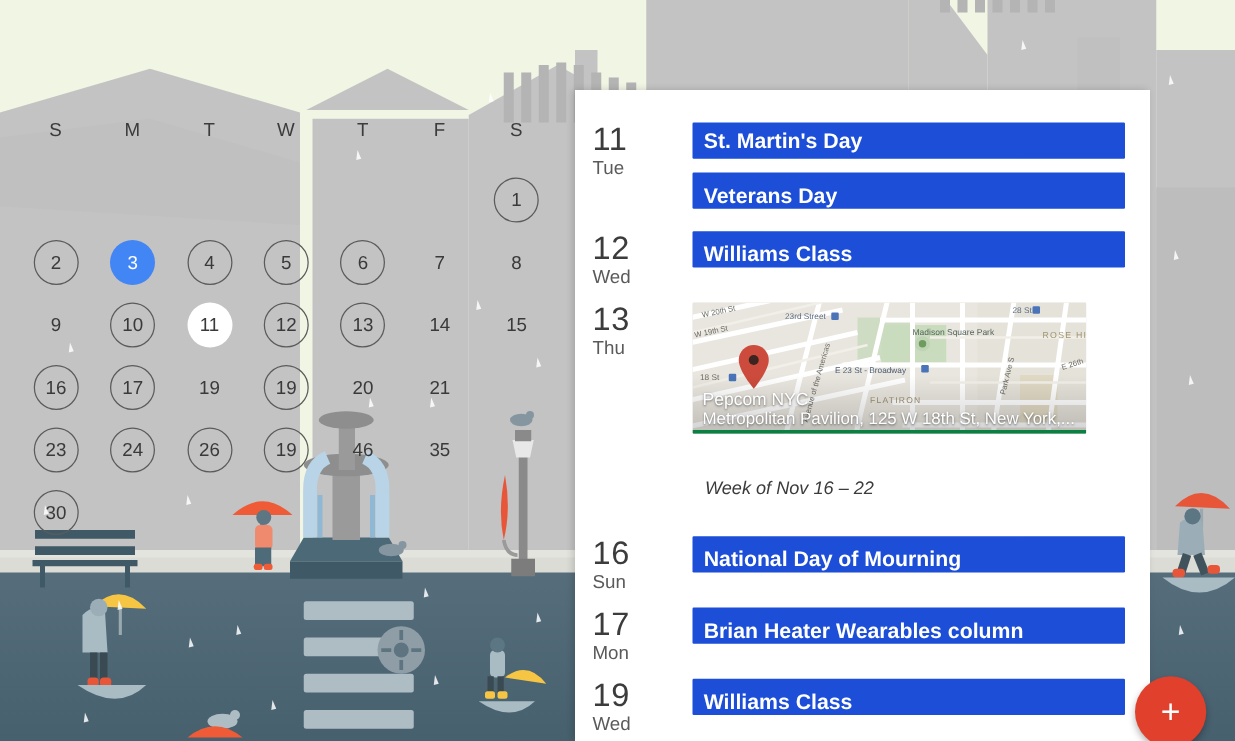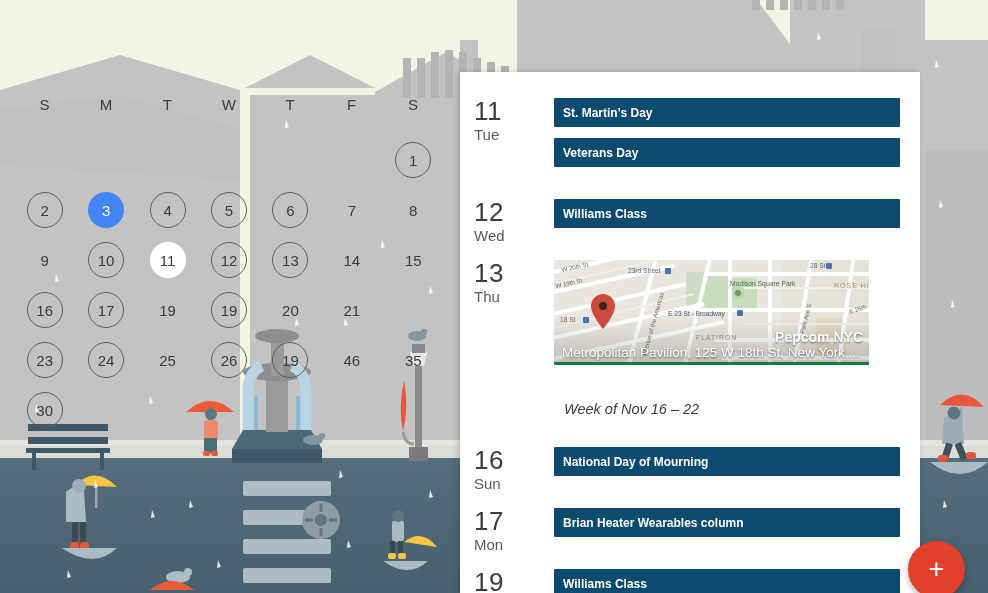--- a/index.html
+++ b/index.html
@@ -53,41 +53,41 @@
     display: flex; padding: 0 20px 0 0; min-height: 10px;
   }
   .daycol { width: 94px; flex: 0 0 94px; padding-left: 14px; padding-top: 12px; }
   .daycol .dnum {
     font-size: 26px; color: #3C3C3C; line-height: 1.0; letter-spacing: .5px;
   }
   .daycol .dwd { font-size: 15px; color: #5A5A5A; margin-top: 2px; }
   .evcol { flex: 1 1 auto; padding-top: 12px; padding-bottom: 6px; }
 
   .event {
-    background: #0c4a6e; color: #FFFFFF;
-    font-size: 12px; font-weight: bold;
+    background: #1d4ed8; color: #FFFFFF;
+    font-size: 17px; font-weight: bold;
     height: 29px; display: flex; align-items: center;
     padding-left: 9px; margin-bottom: 11px;
     border-radius: 1px;
   }
-  .event:last-child { margin-bottom: 14px; }
+  .event:last-child { margin-bottom: 0; align-items: flex-end; }
 
   
   .map-card {
     position: relative; width: 315px; height: 105px;
     overflow: hidden; background: #E8E5DE; border-radius: 1px;
     margin-bottom: 8px;
   }
   .map-card svg { position: absolute; left: 0; top: 0; }
   .map-labels {
     position: absolute; left: 0; right: 0; bottom: 4px;
     padding: 0 6px 0 8px; color: #FFFFFF;
     text-shadow: 0 1px 2px rgba(0,0,0,.55);
   }
-  .map-title { font-size: 14px; font-weight: bold; line-height: 1.15; text-align: right; }
+  .map-title { font-size: 14px; font-weight: normal; line-height: 1.15; }
   .map-addr {
     font-size: 13.5px; line-height: 1.2; white-space: nowrap;
     overflow: hidden; text-overflow: ellipsis;
   }
   .map-underline {
     position: absolute; left: 0; bottom: 0; width: 100%; height: 3px;
     background: #0B8043;
   }
 
   
@@ -402,23 +402,20 @@
           <div class="daycell">
             <div class="daynum">21</div>
           </div>
         </div>
         <div class="date-row">
           <div class="daycell">
             <div class="daynum ring">23</div>
           </div>
           <div class="daycell">
             <div class="daynum ring">24</div>
-          </div>
-          <div class="daycell">
-            <div class="daynum">25</div>
           </div>
           <div class="daycell">
             <div class="daynum ring">26</div>
           </div>
           <div class="daycell">
             <div class="daynum ring">19</div>
           </div>
           <div class="daycell">
             <div class="daynum">46</div>
           </div>

